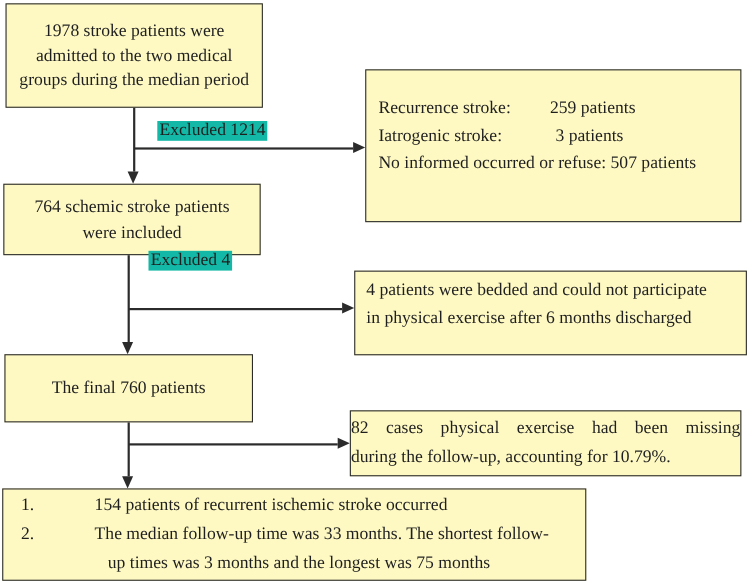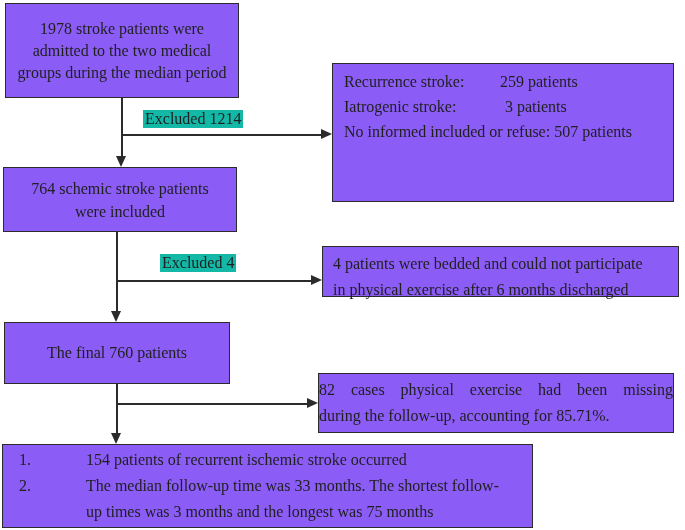--- a/index.html
+++ b/index.html
@@ -3,32 +3,32 @@
 <meta charset="utf-8">
 <style>
   html,body { margin:0; padding:0; background:#ffffff; }
   .fig {
     position:relative; width:685px; height:530px; background:#ffffff;
     font-family:"Liberation Serif", serif; font-size:16px; color:#1f1f1f;
     overflow:hidden;
   }
   .box {
     position:absolute; box-sizing:border-box;
-    border:1.5px solid #2b2b2b; background:#8b5cf6;
+    border:1.5px solid #2b2b2b; background:#fef9c3;
   }
   .vcenter { display:flex; flex-direction:column; justify-content:center; }
   .tcenter { text-align:center; }
   .line { white-space:nowrap; }
   
   .box-enrollment { left:5px; top:3px; width:234px; height:95px; line-height:22px; }
   .box-included   { left:3px; top:167px; width:234px; height:65px; line-height:23px; }
   .box-final      { left:4px; top:322px; width:226px; height:62px; line-height:22px; }
   
-  .box-exclusions { left:332px; top:63px; width:342px; height:139px; padding:5px 11px; line-height:25px; }
-  .box-bedded     { left:322px; top:246px; width:357px; height:51px; padding:4px 10px; line-height:26px; }
+  .box-exclusions { left:332px; top:63px; width:342px; height:139px; padding:22px 11px; line-height:25px; }
+  .box-bedded     { left:322px; top:246px; width:357px; height:77px; padding:4px 10px; line-height:26px; }
   .box-missing    { left:318px; top:373px; width:356px; height:60px; padding:3px 0; line-height:26px; }
   
   .box-outcomes   { left:2px; top:444px; width:531px; height:84px; line-height:26px; }
   .out-item { display:grid; grid-template-columns:67px 1fr; padding-left:16px; }
   
   .excl-row .lbl { display:inline-block; }
   .excl-row:nth-child(1) .lbl { min-width:152px; }
   .excl-row:nth-child(2) .lbl { min-width:157px; }
   .excl-row:nth-child(3) .lbl { min-width:164px; }
   .excl-row:nth-child(4) .lbl { min-width:154px; }
@@ -67,64 +67,64 @@
   <div class="box box-exclusions">
     <div class="excl-row line">
       <span class="lbl">Recurrence stroke:</span>
       <span class="val">259 patients</span>
     </div>
     <div class="excl-row line">
       <span class="lbl">Iatrogenic stroke:</span>
       <span class="val">3 patients</span>
     </div>
     <div class="excl-row line">
-      <span class="lbl">No informed included or refuse:</span>
+      <span class="lbl">No informed occurred or refuse:</span>
       <span class="val">507 patients</span>
     </div>
   </div>
 
   <div class="box box-included vcenter tcenter">
     <div class="line">764 schemic stroke patients</div>
     <div class="line">were included</div>
   </div>
 
   <div class="vline" style="left:116px; top:232px; height:80px;"></div>
   <div class="ah-down" style="left:111px; top:311px;"></div>
 
   <div class="hline" style="left:117px; top:280px; width:194px;"></div>
   <div class="ah-right" style="left:311px; top:275px;"></div>
-  <div class="edge-label" style="left:135px; top:254px;margin-left:25px;">Excluded 4</div>
+  <div class="edge-label" style="left:135px; top:228px;">Excluded 4</div>
 
   <div class="box box-bedded">
     <div class="line">4 patients were bedded and could not participate</div>
     <div class="line">in physical exercise after 6 months discharged</div>
   </div>
 
   <div class="box box-final vcenter tcenter">
     <div class="line">The final 760 patients</div>
   </div>
 
   <div class="vline" style="left:116px; top:384px; height:49px;"></div>
   <div class="ah-down" style="left:111px; top:433px;"></div>
 
   <div class="hline" style="left:117px; top:403px; width:190px;"></div>
   <div class="ah-right" style="left:307px; top:398px;"></div>
 
   <div class="box box-missing">
     <div class="justify-line">82 cases physical exercise had been missing</div>
-    <div class="line">during the follow-up, accounting for 85.71%.</div>
+    <div class="line">during the follow-up, accounting for 10.79%.</div>
   </div>
 
   <div class="box box-outcomes vcenter">
     <div class="out-item">
       <span>1.</span>
       <span class="line">154 patients of recurrent ischemic stroke occurred</span>
     </div>
     <div class="out-item">
       <span>2.</span>
       <span>
         <span class="line" style="display:block;">The median follow-up time was 33 months. The shortest follow-</span>
-        <span class="line" style="display:block;">up times was 3 months and the longest was 75 months</span>
+        <span class="line" style="display:block;margin-left:12px;">up times was 3 months and the longest was 75 months</span>
       </span>
     </div>
   </div>
 
 </div>
 
 </body></html>

